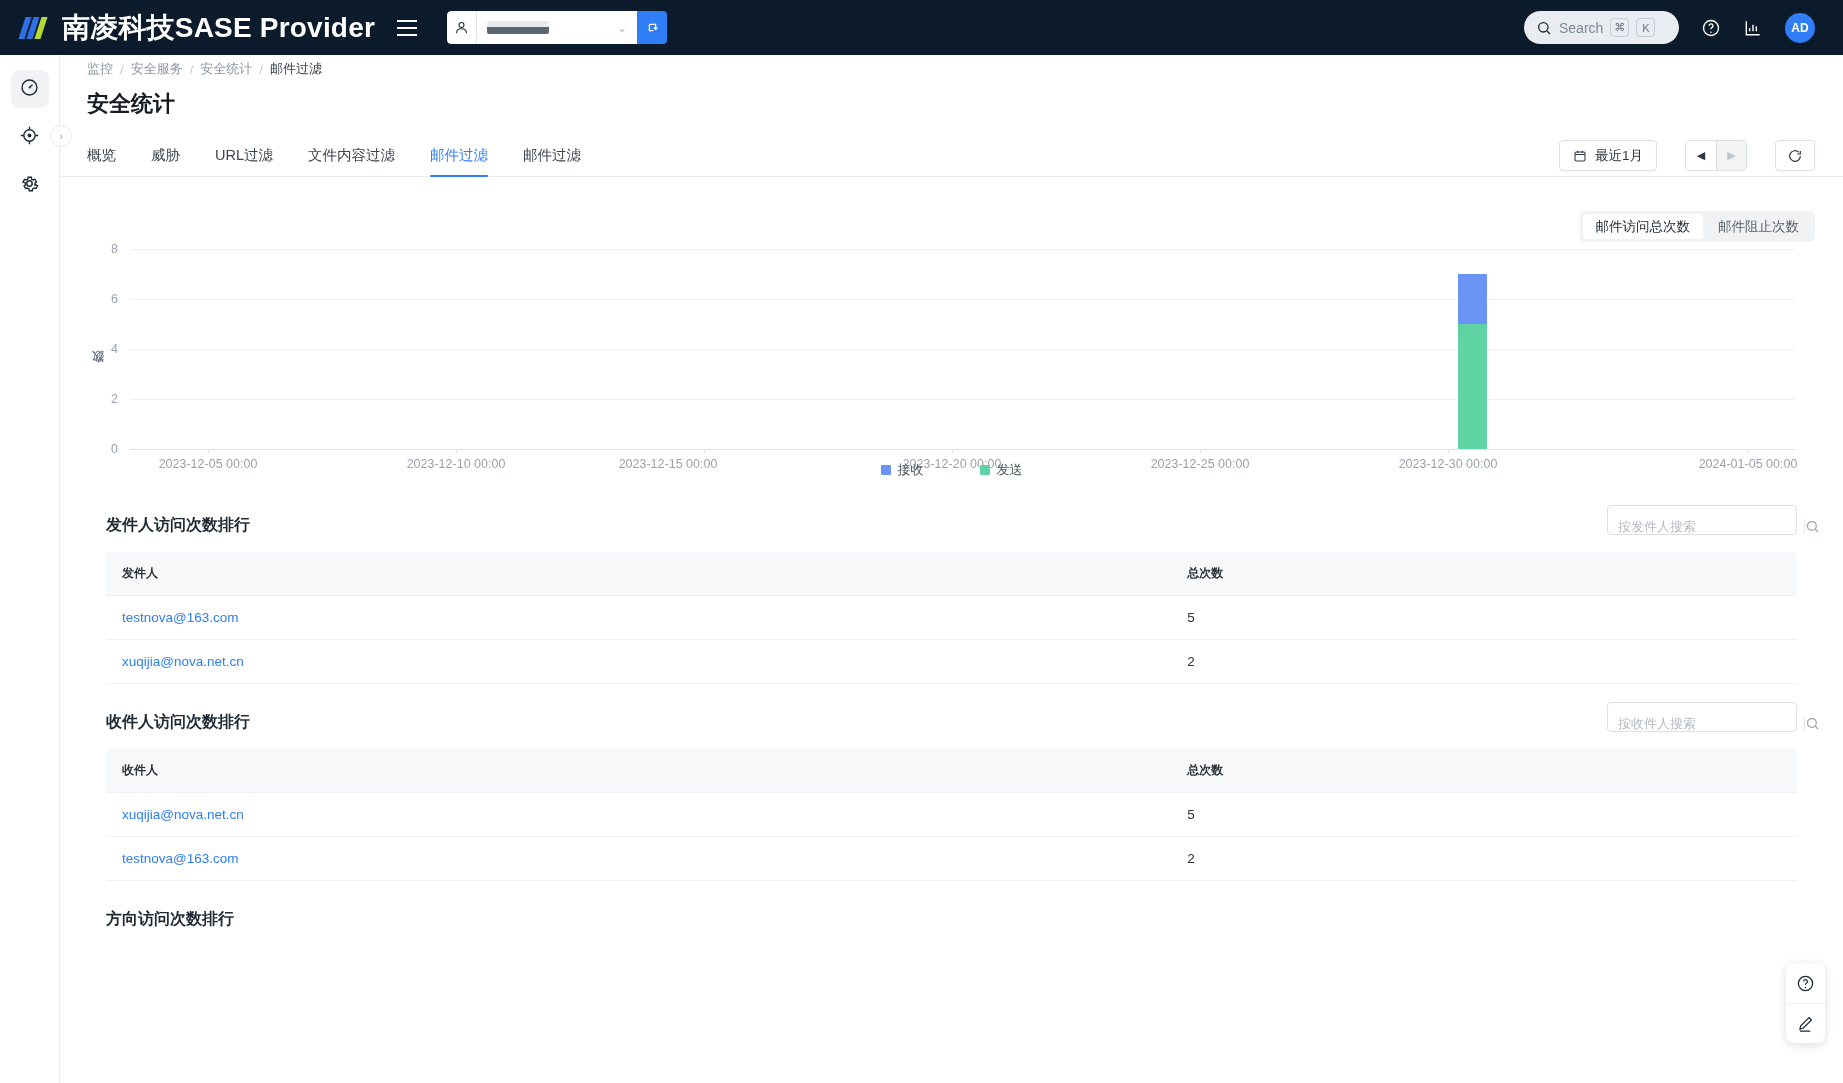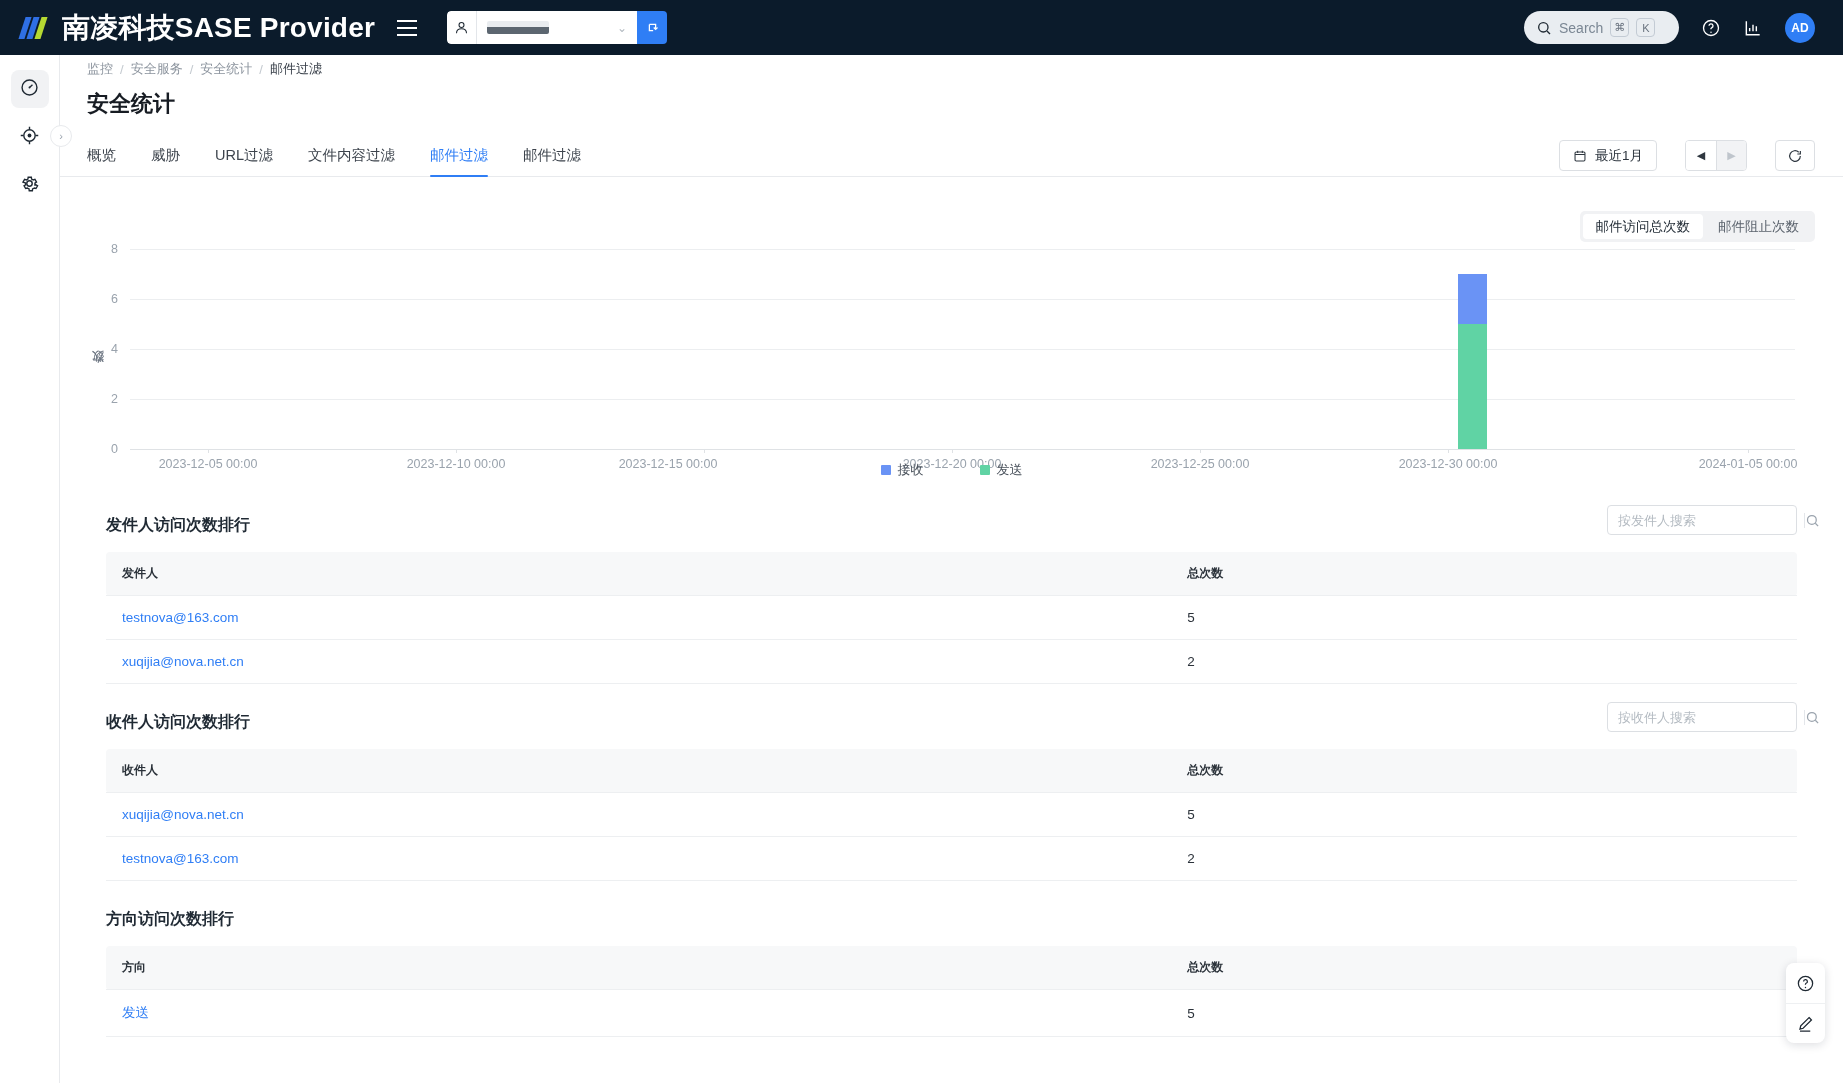--- a/index.html
+++ b/index.html
@@ -157,21 +157,21 @@
   .legend { position: absolute; left: 0; right: 0; top: 284px; display: flex;
     justify-content: center; gap: 56px; }
   .legend-item { display: flex; align-items: center; gap: 7px; font-size: 13px; color: #4b535d; cursor: pointer; }
   .legend-swatch { width: 10px; height: 10px; border-radius: 1px; }
 
   
   .panel { margin: 0 28px; padding-top: 14px; position: relative; }
   .panel-title { font-size: 16px; font-weight: 700; color: #1f2933; padding: 14px 0 0 18px; }
   .panel-search {
     position: absolute; right: 18px; top: 18px; height: 30px; width: 190px;
-    border: 1px solid #dcdfe3; border-radius: 4px; display: flex; align-items: center; background: #fff;
+    border: 1px solid #dcdfe3; border-radius: 4px; display: flex; align-items: flex-end; background: #fff;
   }
   .panel-search input {
     flex: 1; border: 0; outline: 0; padding: 0 10px; font-size: 13px; color: #39404a;
     font-family: "Liberation Sans", sans-serif; background: transparent;
   }
   .panel-search input::placeholder { color: #b3bac1; }
   .panel-search .sbtn {
     width: 31px; border-left: 1px solid #e3e6ea; display: flex;
     align-items: center; justify-content: center; cursor: pointer;
   }
@@ -447,34 +447,20 @@
         <tr>
           <td><a>testnova@163.com</a></td>
           <td>2</td>
         </tr>
       </tbody>
     </table>
   </div>
 
   <div class="panel">
     <div class="panel-title">方向访问次数排行</div>
-    <table class="rank">
-      <thead>
-        <tr>
-          <th class="col-name">方向</th>
-          <th>总次数</th>
-        </tr>
-      </thead>
-      <tbody>
-        <tr>
-          <td><a>发送</a></td>
-          <td>5</td>
-        </tr>
-      </tbody>
-    </table>
   </div>
 
 </div>
 
 <div class="dock">
   <div class="dock-btn">
     <svg width="19" height="19" viewBox="0 0 24 24" fill="none" stroke="#1f2933" stroke-width="1.6">
       <circle cx="12" cy="12" r="9"></circle>
       <path d="M9.6 9.4a2.4 2.4 0 1 1 3.2 2.3c-.6.3-.9.8-.9 1.5v.4"></path>
       <circle cx="12" cy="17" r=".9" fill="#1f2933" stroke="none"></circle>

